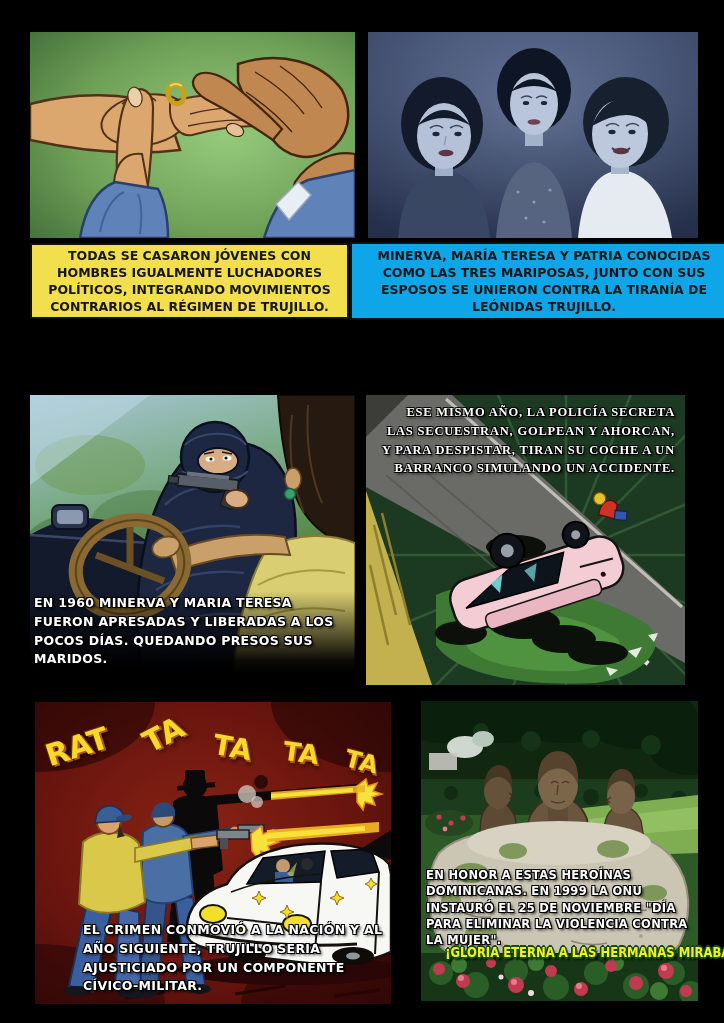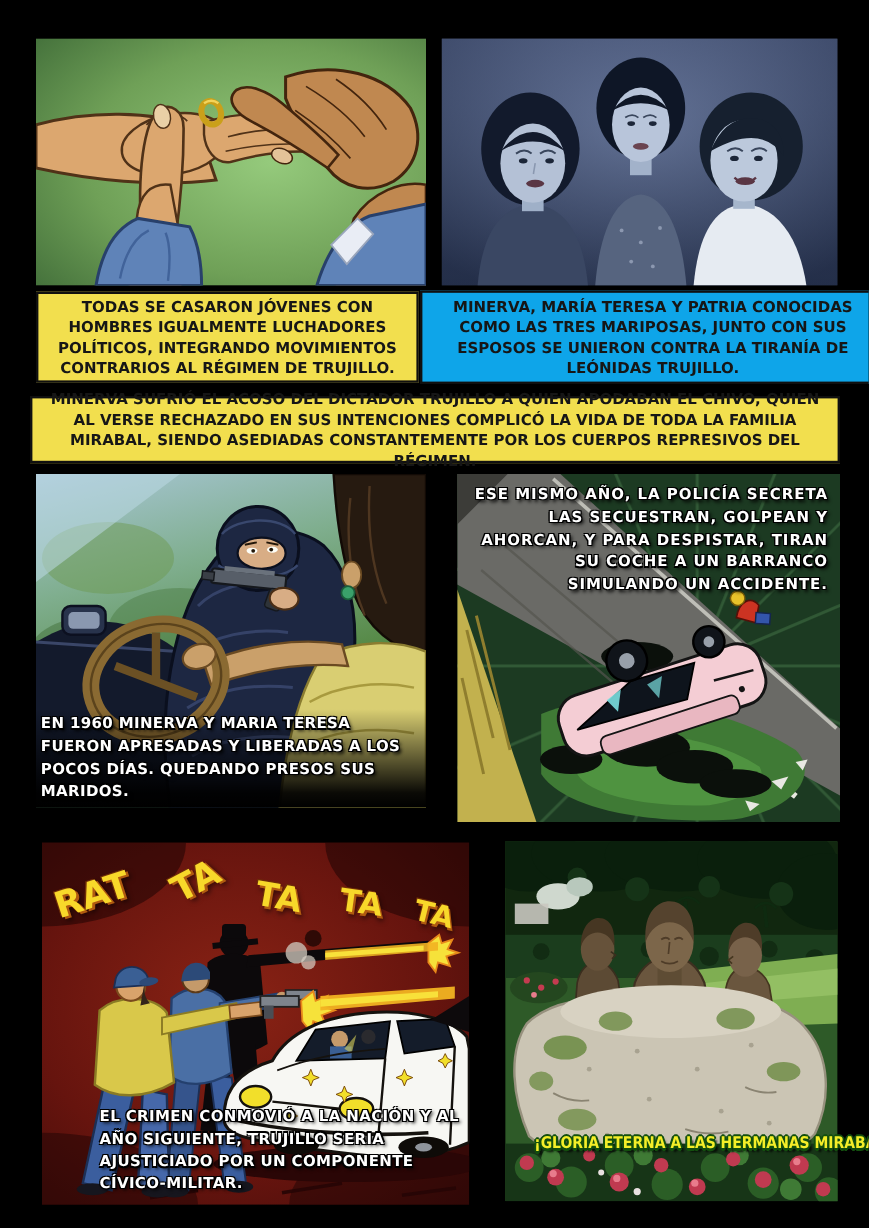--- a/index.html
+++ b/index.html
@@ -142,23 +142,20 @@
         <path d="M244,116 q9,8 18,0" fill="none" stroke="#5a3644" stroke-width="2"></path>
         <ellipse cx="253" cy="119" rx="8" ry="3.2" fill="#5a3644"></ellipse>
       </g>
     </svg>
   </div>
 
   <div class="abs caption-box" style="left:350px; top:242px; width:388px; height:78px; background:#0ea5e9;">
     <span>MINERVA, MARÍA TERESA Y PATRIA CONOCIDAS COMO LAS TRES MARIPOSAS, JUNTO CON SUS ESPOSOS SE UNIERON CONTRA LA TIRANÍA DE LEÓNIDAS TRUJILLO.</span>
   </div>
 
-  <div class="abs caption-box" style="left:25px; top:330px; width:675px; height:56px; background:#f2df4e;">
-    <span>MINERVA SUFRIÓ EL ACOSO DEL DICTADOR TRUJILLO A QUIEN APODABAN EL CHIVO, QUIEN AL VERSE RECHAZADO EN SUS INTENCIONES COMPLICÓ LA VIDA DE TODA LA FAMILIA MIRABAL, SIENDO ASEDIADAS CONSTANTEMENTE POR LOS CUERPOS REPRESIVOS DEL RÉGIMEN.</span>
-  </div>
 
   <div class="abs" style="left:30px; top:395px; width:325px; height:278px;">
     <svg width="325" height="278" viewBox="0 0 325 278">
       <defs>
         <linearGradient id="g3" x1="0" y1="0" x2="0.3" y2="1">
           <stop offset="0" stop-color="#a9c7d8"></stop>
           <stop offset="0.35" stop-color="#7fae8e"></stop>
           <stop offset="0.7" stop-color="#578a48"></stop>
           <stop offset="1" stop-color="#3b6434"></stop>
         </linearGradient>
@@ -218,21 +215,21 @@
         <ellipse cx="136" cy="152" rx="14" ry="10" transform="rotate(-18 136 152)" fill="#caa06a" stroke="#6a4a22" stroke-width="1.8"></ellipse>
       </g>
       <rect y="196" width="325" height="82" fill="url(#fade3)"></rect>
     </svg>
 
     <div class="abs white-cap" style="left:4px; right:4px; bottom:4px;">
       <span>EN 1960 MINERVA Y MARIA TERESA FUERON APRESADAS Y LIBERADAS A LOS POCOS DÍAS. QUEDANDO PRESOS SUS MARIDOS.</span>
     </div>
   </div>
 
-  <div class="abs" style="left:381px; top:395px; width:319px; height:290px;">
+  <div class="abs" style="left:366px; top:395px; width:319px; height:290px;font-family:Liberation Serif, serif;">
     <svg width="319" height="290" viewBox="0 0 319 290">
       <rect width="319" height="290" fill="#1c3a22"></rect>
       <g stroke="#47784a" stroke-width="2.5" opacity="0.5">
         <line x1="200" y1="160" x2="620" y2="160" transform="rotate(0 200 160)"></line>
         <line x1="200" y1="160" x2="620" y2="160" transform="rotate(22 200 160)"></line>
         <line x1="200" y1="160" x2="620" y2="160" transform="rotate(45 200 160)"></line>
         <line x1="200" y1="160" x2="620" y2="160" transform="rotate(67 200 160)"></line>
         <line x1="200" y1="160" x2="620" y2="160" transform="rotate(90 200 160)"></line>
         <line x1="200" y1="160" x2="620" y2="160" transform="rotate(112 200 160)"></line>
         <line x1="200" y1="160" x2="620" y2="160" transform="rotate(135 200 160)"></line>
@@ -521,19 +518,22 @@
           <circle cx="265" cy="290" r="6" fill="#c03a50"></circle>
         <circle cx="40" cy="277" r="3" fill="#e87c8c"></circle>
           <circle cx="93" cy="281" r="3" fill="#e87c8c"></circle>
         <circle cx="158" cy="285" r="3" fill="#e87c8c"></circle>
           <circle cx="243" cy="267" r="3" fill="#e87c8c"></circle>
         <circle cx="110" cy="292" r="3" fill="#e8e0e0"></circle>
           <circle cx="80" cy="276" r="2.5" fill="#e8e0e0"></circle>
       </g>
     </svg>
 
+    <div class="abs white-cap" style="left:5px; right:5px; top:166px; font-size:11.5px; line-height:1.42;">
+      <span>EN HONOR A ESTAS HEROÍNAS DOMINICANAS. EN 1999 LA ONU INSTAURÓ EL 25 DE NOVIEMBRE "DÍA PARA ELIMINAR LA VIOLENCIA CONTRA LA MUJER".</span>
+    </div>
 
     <div class="abs" style="left:0; right:0; top:241px; text-align:center;">
       <span class="slogan" style="display:inline-block;">¡GLORIA ETERNA A LAS HERMANAS MIRABAL!</span>
     </div>
   </div>
 
 </div>
 
 </body></html>

